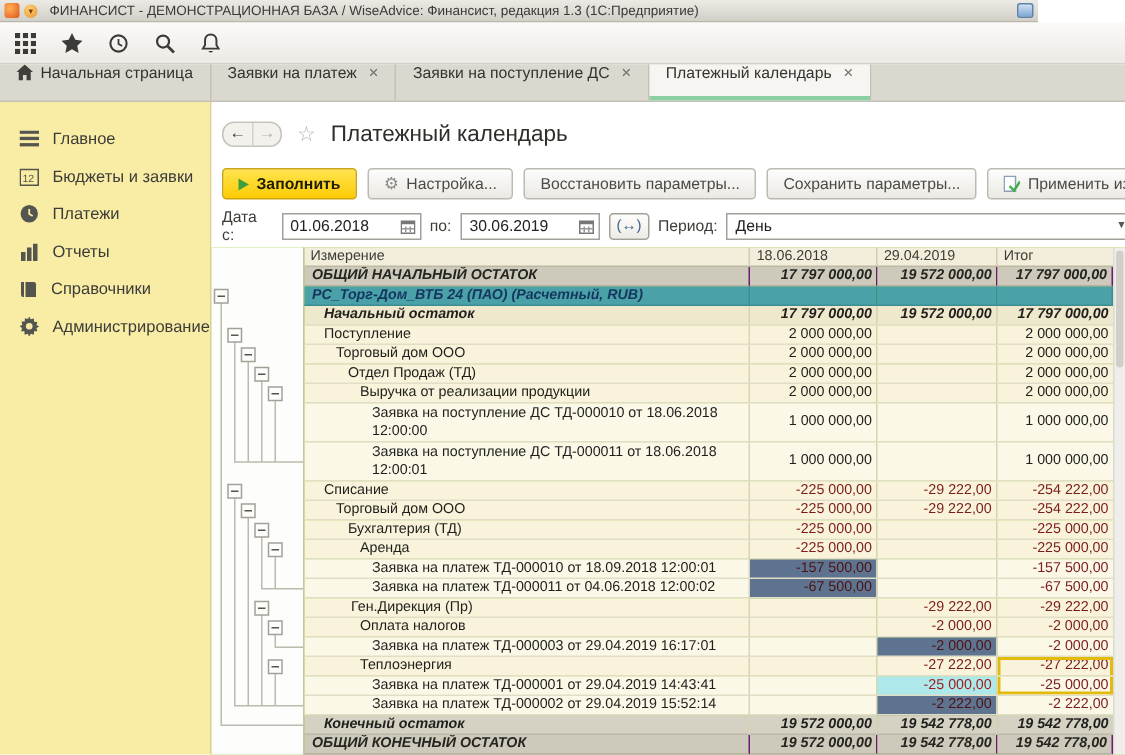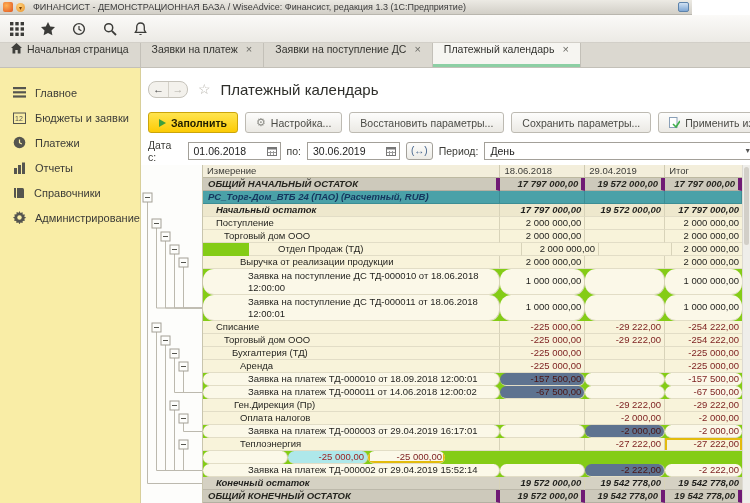--- a/index.html
+++ b/index.html
@@ -95,22 +95,22 @@
   .c{overflow:hidden;position:relative;border-right:1px solid #d8d3b9;border-bottom:1px solid #e2ddc6;}
   .c.lab{width:298px;line-height:12px;white-space:nowrap;color:#1f1f1c;}
   .two .c.lab{white-space:normal;line-height:12px;padding-top:1px;}
   .c.val{line-height:12px;text-align:right;padding-right:3px;color:#1f1f1c;}
   .c.col0{width:85px;}
   .c.col1{width:80px;}
   .c.col2{width:77px;border-right:none;}
   .two .c.val{line-height:24px;}
 
   .s-norm .c{background:#f8f3da;}
-  .s-leaf .c{background:#fbf8e8;border-radius:11px;}
-  .s-total .c{background:#cdc9bb;border-bottom:1px solid #b4b0a2;border-right:4px solid #701a75;
+  .s-leaf .c{background:#fbf8e8;}
+  .s-total .c{background:#cdc9bb;border-bottom:1px solid #b4b0a2;border-right:1px solid #701a75;
     font-weight:bold;font-style:italic;color:#25251f;}
   .s-sub .c{background:#eee8cd;font-weight:bold;font-style:italic;}
   .s-sub2 .c{background:#d5d1c3;border-bottom:1px solid #bcb8aa;font-weight:bold;font-style:italic;}
   .s-acct .c{background:#4aa1a8;border-bottom:1px solid #3c8d94;border-right:1px solid #3c8d94;
     font-weight:bold;font-style:italic;color:#14365e;}
 
   .c.neg{color:#7b1d1d;}
   .c.hl-dark{background:#5e7390 !important;color:#4a1414;}
   .c.hl-cyan{background:#aee8ea !important;color:#9c1c1c;}
   .c.sel-top::after{content:"";position:absolute;inset:0;border:2px solid #e3bb0d;border-bottom:none;pointer-events:none;}
@@ -365,21 +365,21 @@
             <div class="c val col1"></div>
             <div class="c val col2">2 000 000,00</div>
           </div>
           <div class="trow s-norm">
             <div class="c lab" style="padding-left: 21px;">Торговый дом ООО</div>
             <div class="c val col0">2 000 000,00</div>
             <div class="c val col1"></div>
             <div class="c val col2">2 000 000,00</div>
           </div>
           <div class="trow s-norm">
-            <div class="c lab" style="padding-left: 29px; margin-left: 46px;">Отдел Продаж (ТД)</div>
+            <div class="c lab" style="padding-left: 29px;">Отдел Продаж (ТД)</div>
             <div class="c val col0">2 000 000,00</div>
             <div class="c val col1"></div>
             <div class="c val col2">2 000 000,00</div>
           </div>
           <div class="trow s-norm">
             <div class="c lab" style="padding-left: 37px;">Выручка от реализации продукции</div>
             <div class="c val col0">2 000 000,00</div>
             <div class="c val col1"></div>
             <div class="c val col2">2 000 000,00</div>
           </div>
@@ -419,21 +419,21 @@
             <div class="c val col1"></div>
             <div class="c val col2 neg">-225 000,00</div>
           </div>
           <div class="trow s-leaf">
             <div class="c lab" style="padding-left: 45px;">Заявка на платеж ТД-000010 от 18.09.2018 12:00:01</div>
             <div class="c val col0 neg hl-dark">-157 500,00</div>
             <div class="c val col1"></div>
             <div class="c val col2 neg">-157 500,00</div>
           </div>
           <div class="trow s-leaf">
-            <div class="c lab" style="padding-left: 45px;">Заявка на платеж ТД-000011 от 14.06.2018 12:00:02</div>
+            <div class="c lab" style="padding-left: 45px;">Заявка на платеж ТД-000011 от 04.06.2018 12:00:02</div>
             <div class="c val col0 neg hl-dark">-67 500,00</div>
             <div class="c val col1"></div>
             <div class="c val col2 neg">-67 500,00</div>
           </div>
           <div class="trow s-norm">
             <div class="c lab" style="padding-left: 31px;">Ген.Дирекция (Пр)</div>
             <div class="c val col0"></div>
             <div class="c val col1 neg">-29 222,00</div>
             <div class="c val col2 neg">-29 222,00</div>
           </div>
@@ -449,20 +449,21 @@
             <div class="c val col1 neg hl-dark">-2 000,00</div>
             <div class="c val col2 neg">-2 000,00</div>
           </div>
           <div class="trow s-norm">
             <div class="c lab" style="padding-left: 37px;">Теплоэнергия</div>
             <div class="c val col0"></div>
             <div class="c val col1 neg">-27 222,00</div>
             <div class="c val col2 neg sel-top">-27 222,00</div>
           </div>
           <div class="trow s-leaf">
+            <div class="c lab" style="padding-left: 45px;">Заявка на платеж ТД-000001 от 29.04.2019 14:43:41</div>
             <div class="c val col0"></div>
             <div class="c val col1 neg hl-cyan">-25 000,00</div>
             <div class="c val col2 neg sel-bottom">-25 000,00</div>
           </div>
           <div class="trow s-leaf">
             <div class="c lab" style="padding-left: 45px;">Заявка на платеж ТД-000002 от 29.04.2019 15:52:14</div>
             <div class="c val col0"></div>
             <div class="c val col1 neg hl-dark">-2 222,00</div>
             <div class="c val col2 neg">-2 222,00</div>
           </div>

